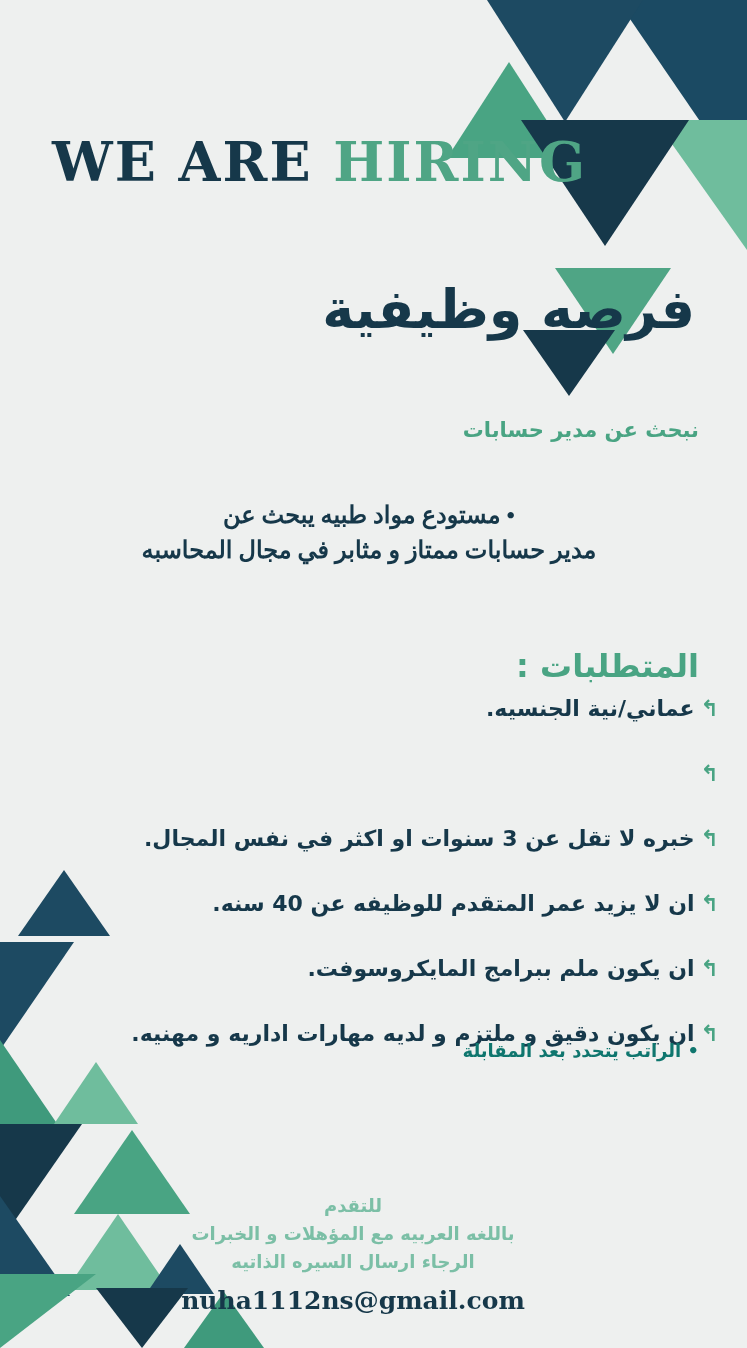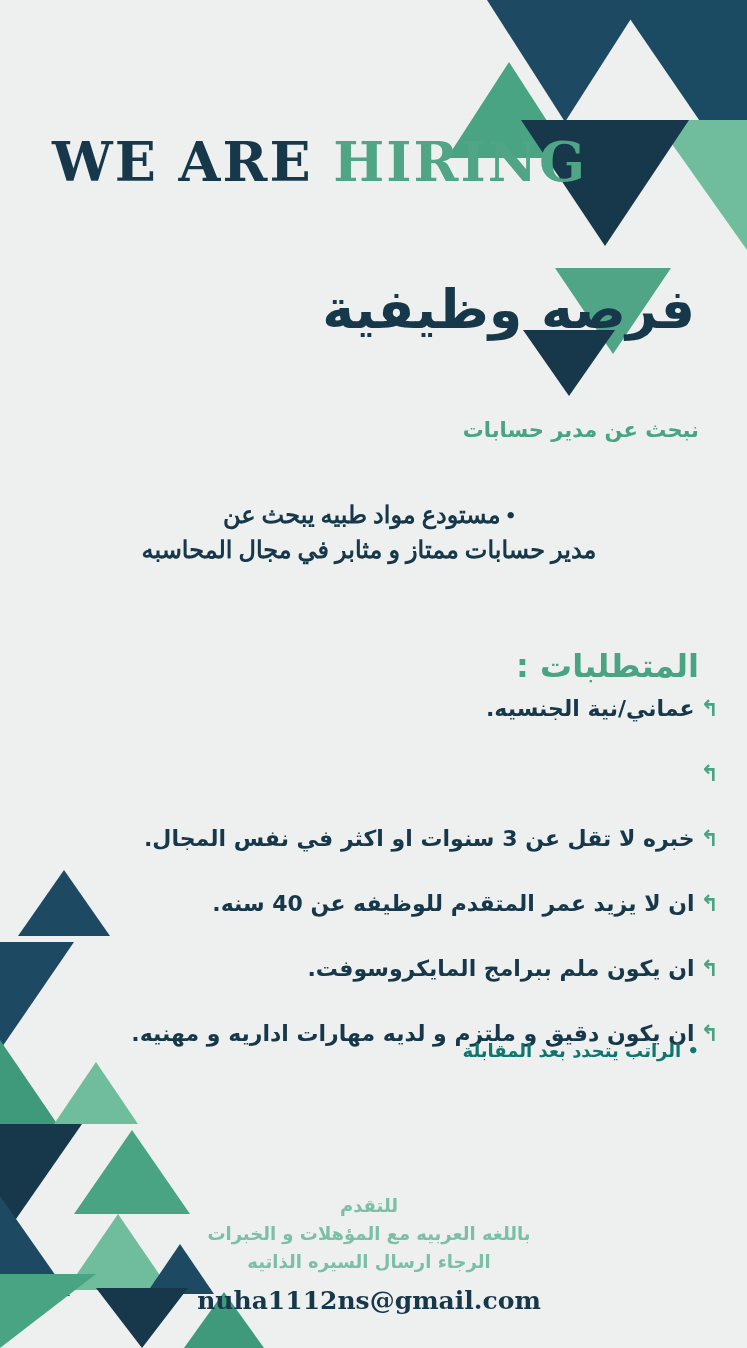--- a/index.html
+++ b/index.html
@@ -218,21 +218,21 @@
     text-align: right;
     font-family: "DejaVu Sans", sans-serif;
     font-weight: bold;
     font-size: 18px;
     color: #0f766e;
   }
 
   .footer {
     position: absolute;
     top: 1192px;
-    right: 48px;
+    right: 64px;
     width: 660px;
     direction: rtl;
     text-align: center;
     font-family: "DejaVu Sans", sans-serif;
     font-weight: bold;
     font-size: 18px;
     line-height: 1.55;
     color: #7bbfa6;
   }
   .footer .email {

